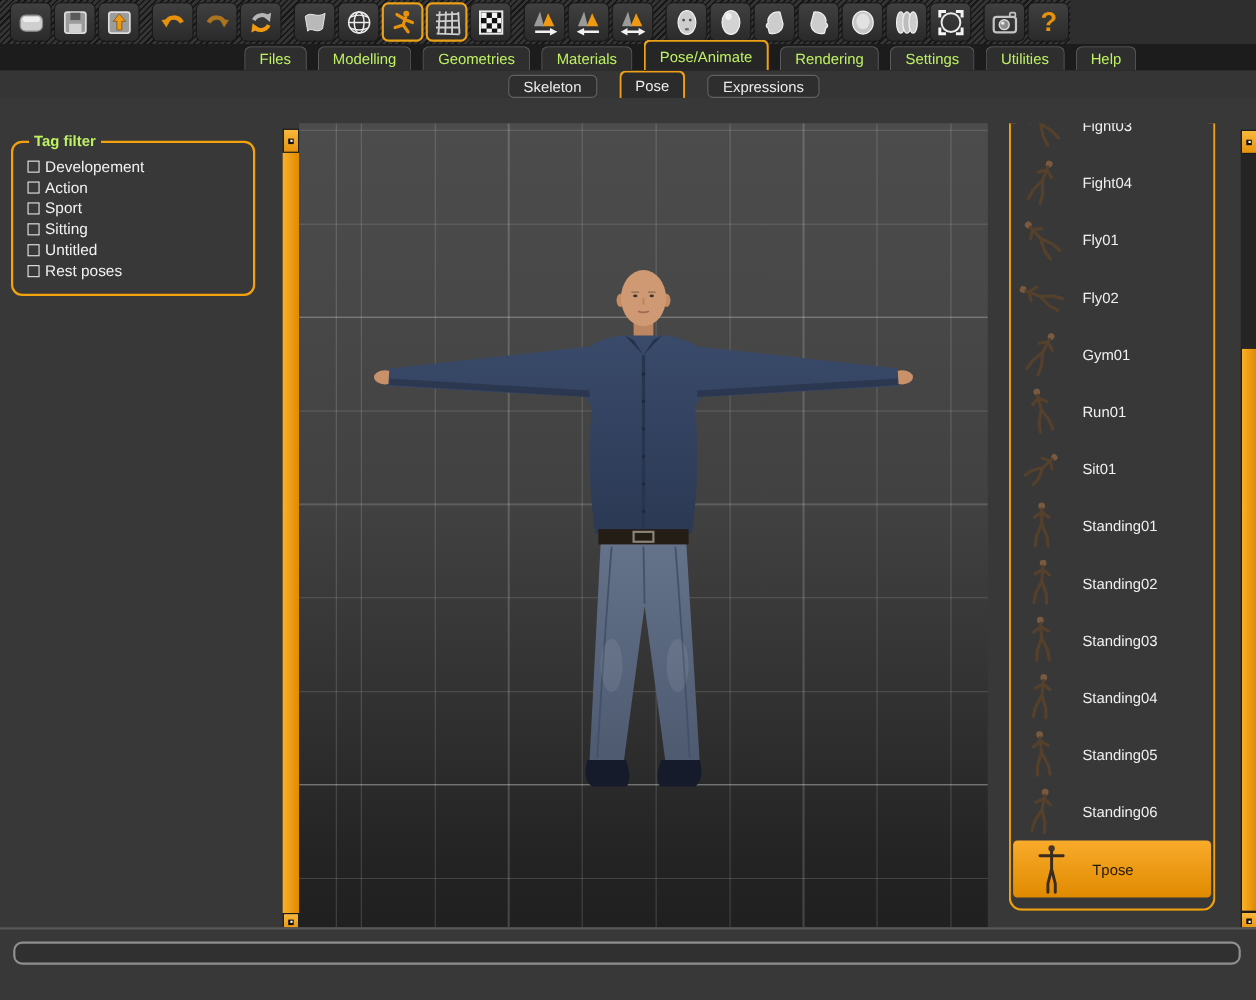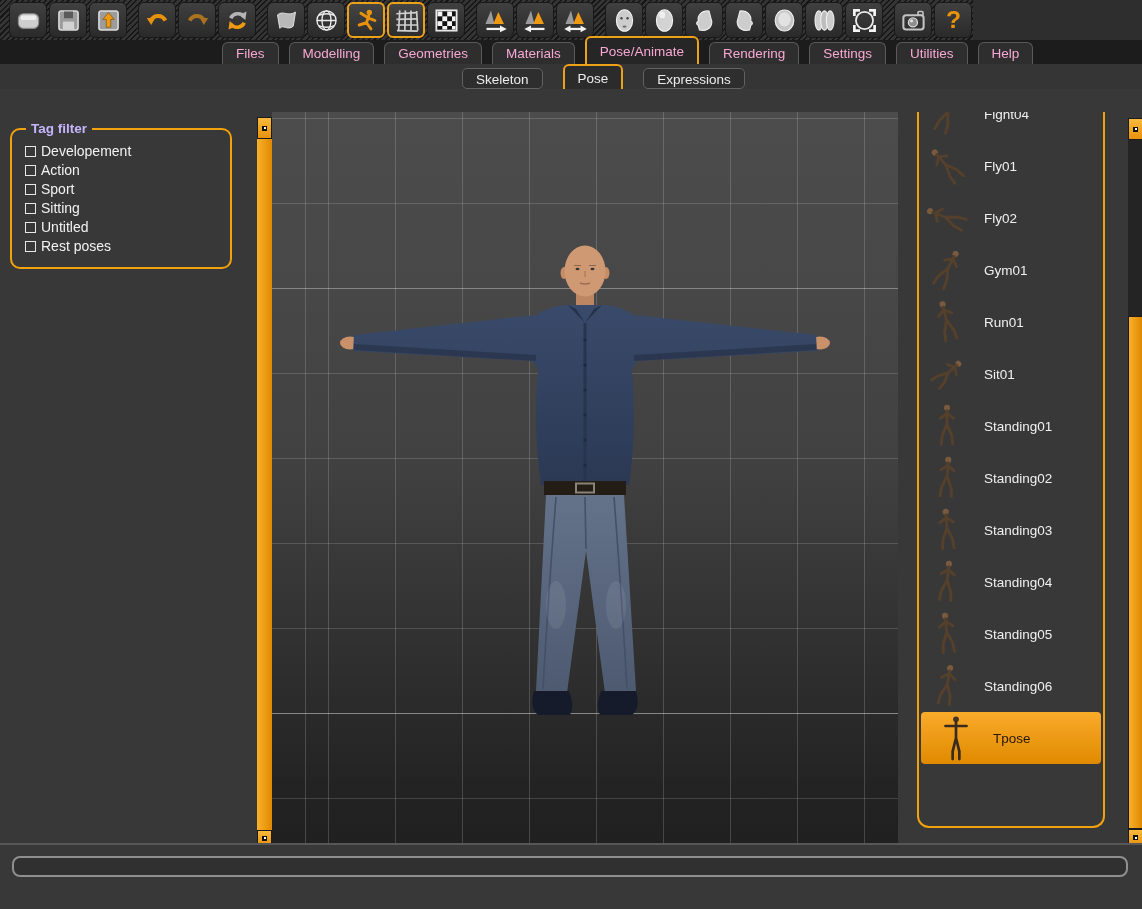--- a/index.html
+++ b/index.html
@@ -19,32 +19,32 @@
         background:linear-gradient(#404040,#2a2a2a);border:1px solid #191919;
         display:flex;align-items:center;justify-content:center;}
   .tbtn.active{border:2px solid #eda116;background:linear-gradient(#454545,#2d2d2d);}
   .tbtn svg{width:27px;height:27px;display:block;}
   .tsep{width:9px;height:40px;flex:0 0 auto;}
   .tfill{flex:1;height:40px;background:#2e2e2e;}
   .helpglyph{font-size:22px;font-weight:bold;fill:#e8920c;}
   
   .tabbar{height:24px;background:#1c1c1c;display:flex;align-items:flex-end;padding-left:222px;gap:10px;position:relative;z-index:3;}
   .tab{height:22px;line-height:22px;padding:0 13px;background:#2e2e2e;border:1px solid #5a5a5a;border-bottom:none;
-       border-radius:6px 6px 0 0;font-size:13.5px;color:#f9a8d4;box-sizing:border-box;white-space:nowrap;}
+       border-radius:6px 6px 0 0;font-size:13.5px;color:#bef264;box-sizing:border-box;white-space:nowrap;}
   .tab.active{height:28px;line-height:28px;border:2px solid #eda116;border-bottom:none;background:#262626;}
   .subtabbar{height:25px;background:#353535;display:flex;align-items:flex-end;padding-left:462px;gap:20px;position:relative;z-index:2;}
   .subtab{height:21px;line-height:21px;padding:0 13px;background:#2e2e2e;border:1px solid #616161;border-radius:5px;
           font-size:13.5px;color:#ececec;box-sizing:border-box;white-space:nowrap;}
   .subtab.active{height:25px;line-height:25px;border:2px solid #eda116;border-bottom:none;border-radius:6px 6px 0 0;background:#2b2b2b;}
   
   .main{position:absolute;top:112px;left:0;width:1142px;height:731px;background:#383838;}
   
   .tagbox{position:absolute;left:10px;top:9px;width:222px;box-sizing:border-box;border:2px solid #f2a20c;border-radius:10px;
           padding:4px 8px 10px 13px;background:transparent;margin:0;}
-  .tagbox legend{font-size:13.5px;font-weight:bold;color:#c4b5fd;padding:0 5px;margin-left:1px;}
+  .tagbox legend{font-size:13.5px;font-weight:bold;color:#bef264;padding:0 5px;margin-left:1px;}
   .cbrow{display:flex;align-items:center;gap:5px;margin:3px 0;}
   .cbox{width:11px;height:11px;border:1.5px solid #e8e8e8;box-sizing:border-box;background:transparent;flex:0 0 auto;}
   .cblabel{font-size:14px;color:#f2f2f2;}
   
   .vslider{position:absolute;width:15px;display:flex;flex-direction:column;}
   .sbtn{height:22px;background:linear-gradient(#f8b93d,#e8920c);border:1px solid #1c1c1c;box-sizing:border-box;
         display:flex;align-items:center;justify-content:center;flex:0 0 auto;}
   .sbtn .sdot{width:5px;height:5px;background:#111;display:flex;align-items:center;justify-content:center;}
   .sbtn .sdot::after{content:"";width:2px;height:2px;background:#ffe;display:block;}
   .sbar{flex:1;background:linear-gradient(90deg,#fbb02a,#e08a00);}
@@ -372,20 +372,28 @@
           </symbol>
           <symbol id="figT" viewBox="0 0 24 48">
             <circle cx="12" cy="4.5" r="3" fill="#463426"></circle>
             <path d="M12 7.5 L12 24 M1 11.5 L23 11.5 M12 24 L8.5 38 L8.5 46 M12 24 L15.5 38 L15.5 46" stroke="#392b1f" stroke-width="2.8" fill="none" stroke-linecap="round"></path>
           </symbol>
         </defs>
       </svg>
       <div class="pose-list">
         <div class="pose-row">
           <span class="thumb">
+              <svg style="transform:rotate(-35deg)">
+                <use href="#fig"></use>
+              </svg>
+            </span>
+          <span class="pose-label">Fight03</span>
+        </div>
+        <div class="pose-row">
+          <span class="thumb">
               <svg style="transform:rotate(22deg) scaleX(-1)">
                 <use href="#fig"></use>
               </svg>
             </span>
           <span class="pose-label">Fight04</span>
         </div>
         <div class="pose-row">
           <span class="thumb">
               <svg style="transform:rotate(-42deg)">
                 <use href="#fig"></use>

